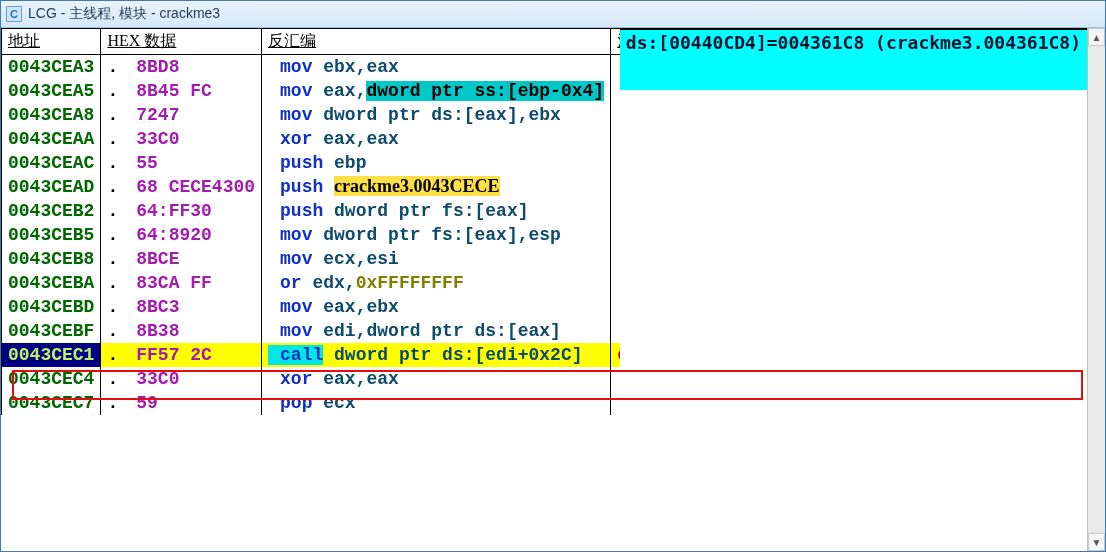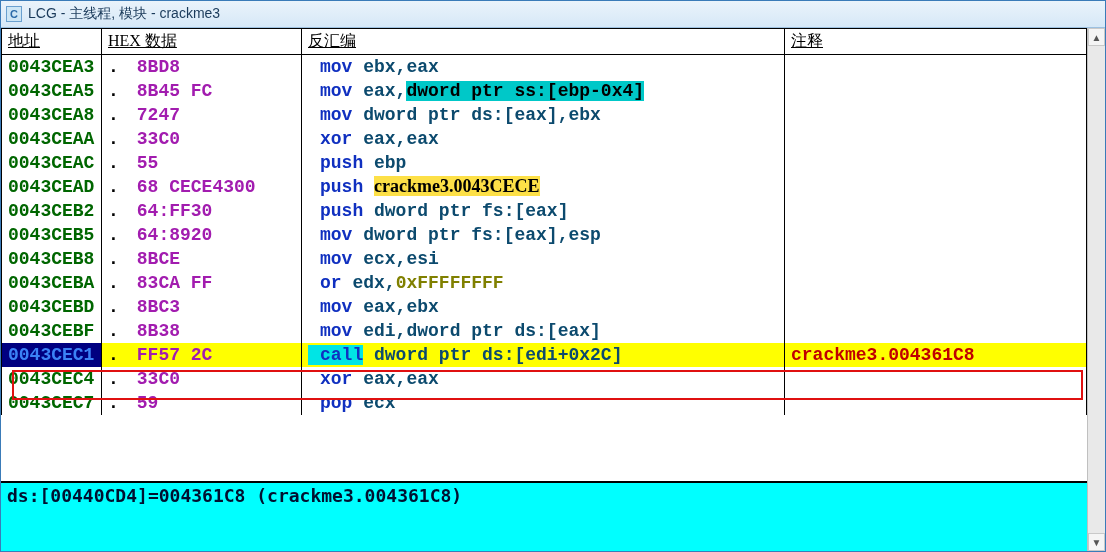--- a/index.html
+++ b/index.html
@@ -4,42 +4,42 @@
 <style>
   * { margin:0; padding:0; box-sizing:border-box; }
   body { font-family:"Microsoft YaHei","SimSun",Arial,sans-serif; background:#b8d0e8; width:1106px; height:552px; overflow:hidden; }
   .window { border:1px solid #3a7bb8; background:#fff; width:1106px; height:552px; display:flex; flex-direction:column; }
   .titlebar { height:27px; background:linear-gradient(#eaf3fb,#d6e8f7); border-bottom:1px solid #9cc0e0; display:flex; align-items:center; padding:0 5px; font-size:14px; color:#1a3a5a; }
   .titlebar .ico { width:16px; height:16px; background:#cde6f5; border:1px solid #6aa0cf; display:inline-flex; align-items:center; justify-content:center; font:bold 11px/1 Arial; color:#2a6aa8; margin-right:6px; }
   .content { flex:1; display:flex; position:relative; }
   .scroll { width:18px; background:#e9e9e9; border-left:1px solid #c0c0c0; display:flex; flex-direction:column; }
   .scroll .arrow { height:18px; display:flex; align-items:center; justify-content:center; color:#555; font-size:10px; background:#f5f5f5; border:1px solid #c9c9c9; }
   .scroll .track { flex:1; }
-  .main { flex:1; display:flex; flex-direction:column; }
+  .main { flex:1; display:flex; flex-direction:row; }
   .grid { flex:1; background:#fff; overflow:hidden; }
   table { border-collapse:collapse; width:100%; font-family:"Fixedsys",Consolas,"Courier New",monospace; font-size:18px; font-weight:bold; }
   thead th { background:#fff; border:1px solid #000; padding:2px 6px; font:400 16px "SimSun","Microsoft YaHei"; text-align:left; text-decoration:underline; color:#000; }
   thead th:first-child { width:100px; }
   thead th:nth-child(2){ width:200px; }
   thead th:nth-child(4){ width:302px; }
   tbody td { border-left:1px solid #000; border-right:1px solid #000; padding:0 6px; height:24px; white-space:pre; color:#000; }
   tbody tr td:first-child { color:#006600; }
   .dot { color:#000; display:inline-block; width:18px; }
   .hex { color:#a21caf; }
   .mn  { color:#1030c0;padding-left:12px; }
   .reg { color:#0c4a6e; }
   .num { color:#808000; }
   .yellowbg { background:#fde047;font-family:Liberation Serif, serif; }
   .cyanbg   { background:#00c8c8; color:#000; }
   .cursel td { background:#ffff00; }
-  .cursel td:first-child { background:#000080; color:#3b82f6; }
+  .cursel td:first-child { background:#000080; color:#bef264; }
   .cursel .mn { background:#00e5e5; }
   .cursel td:last-child { color:#c00000;margin-top:11px; }
   .redbox { position:absolute; border:2px solid #e01010; pointer-events:none; }
-  .infopanel { height:70px; background:#00ffff; border-top:2px solid #000; padding:2px 6px; font-family:"Fixedsys",Consolas,monospace; font-size:18px; font-weight:bold; color:#001030; }
+  .infopanel { height:62px; background:#00ffff; border-top:2px solid #000; padding:2px 6px; font-family:"Fixedsys",Consolas,monospace; font-size:18px; font-weight:bold; color:#001030; }
 </style>
 </head>
 <body>
 
 <div class="window">
   <div class="titlebar">
     <span class="ico">C</span>
     <span>LCG -  主线程, 模块 - crackme3</span>
   </div>
   <div class="content">

